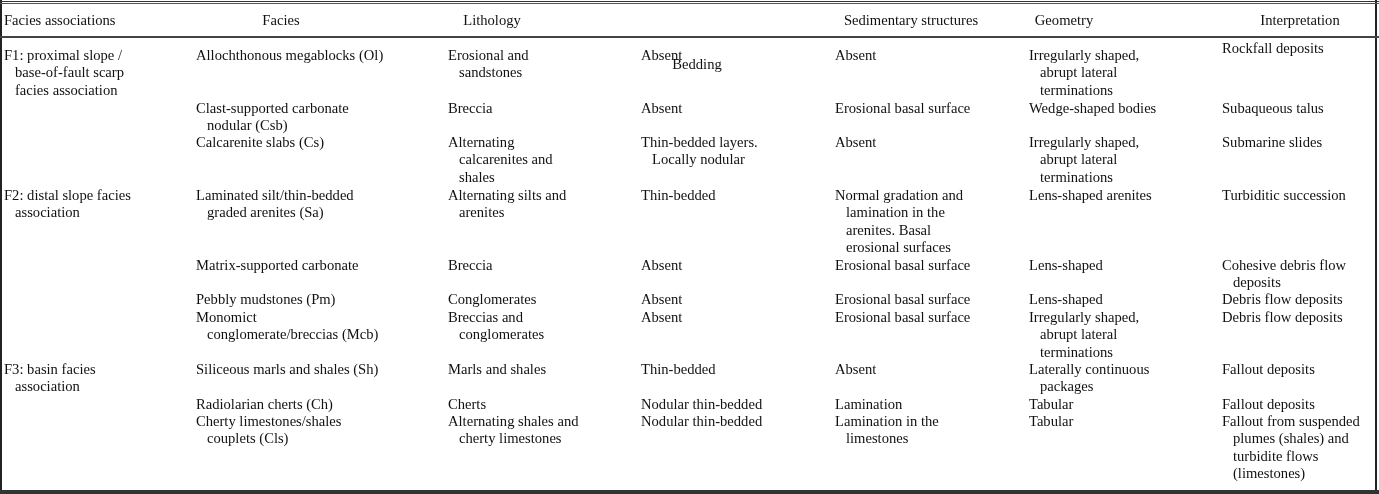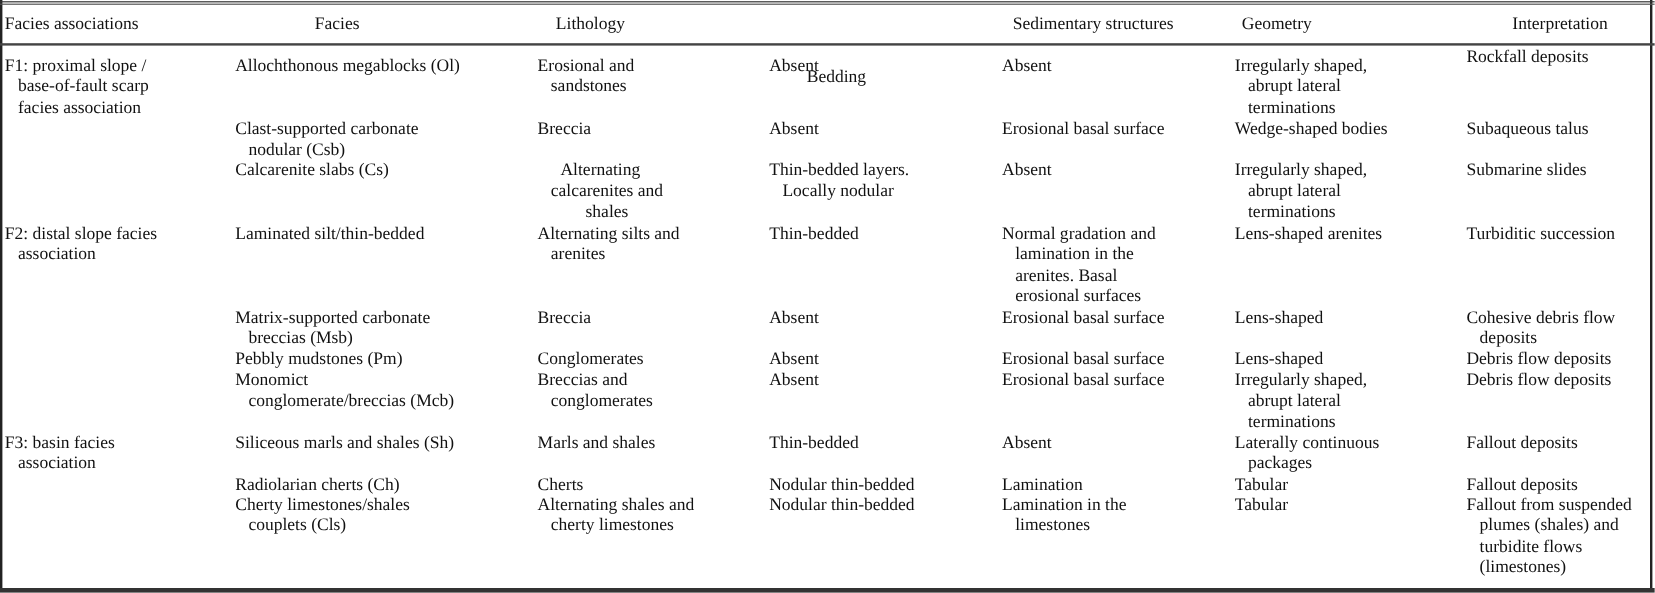--- a/index.html
+++ b/index.html
@@ -109,21 +109,21 @@
     </div>
     <div class="cell" style="left: 1029px; top: 100px;">
       <span class="ln">Wedge-shaped bodies</span>
     </div>
     <div class="cell" style="left: 1222px; top: 100px;">
       <span class="ln">Subaqueous talus</span>
     </div>
     <div class="cell" style="left: 196px; top: 134px;">
       <span class="ln">Calcarenite slabs (Cs)</span>
     </div>
-    <div class="cell" style="left: 448px; top: 134px; text-align: center;">
+    <div class="cell" style="left: 448px; top: 134px;">
       <span class="ln">Alternating</span>
       <span class="ln indent">calcarenites and</span>
       <span class="ln indent">shales</span>
     </div>
     <div class="cell" style="left: 641px; top: 134px;">
       <span class="ln">Thin-bedded layers.</span>
       <span class="ln indent">Locally nodular</span>
     </div>
     <div class="cell" style="left: 835px; top: 134px;">
       <span class="ln">Absent</span>
@@ -135,20 +135,21 @@
     </div>
     <div class="cell" style="left: 1222px; top: 134px;">
       <span class="ln">Submarine slides</span>
     </div>
     <div class="cell" style="left: 4px; top: 187px;">
       <span class="ln">F2: distal slope facies</span>
       <span class="ln indent">association</span>
     </div>
     <div class="cell" style="left: 196px; top: 187px;">
       <span class="ln">Laminated silt/thin-bedded</span>
+      <span class="ln indent">graded arenites (Sa)</span>
     </div>
     <div class="cell" style="left: 448px; top: 187px;">
       <span class="ln">Alternating silts and</span>
       <span class="ln indent">arenites</span>
     </div>
     <div class="cell" style="left: 641px; top: 187px;">
       <span class="ln">Thin-bedded</span>
     </div>
     <div class="cell" style="left: 835px; top: 187px;">
       <span class="ln">Normal gradation and</span>
@@ -157,21 +158,20 @@
       <span class="ln indent">erosional surfaces</span>
     </div>
     <div class="cell" style="left: 1029px; top: 187px;">
       <span class="ln">Lens-shaped arenites</span>
     </div>
     <div class="cell" style="left: 1222px; top: 187px;">
       <span class="ln">Turbiditic succession</span>
     </div>
     <div class="cell" style="left: 196px; top: 257px;">
       <span class="ln">Matrix-supported carbonate</span>
-      <span class="ln indent">breccias (Msb)</span>
     </div>
     <div class="cell" style="left: 448px; top: 257px;">
       <span class="ln">Breccia</span>
     </div>
     <div class="cell" style="left: 641px; top: 257px;">
       <span class="ln">Absent</span>
     </div>
     <div class="cell" style="left: 835px; top: 257px;">
       <span class="ln">Erosional basal surface</span>
     </div>

